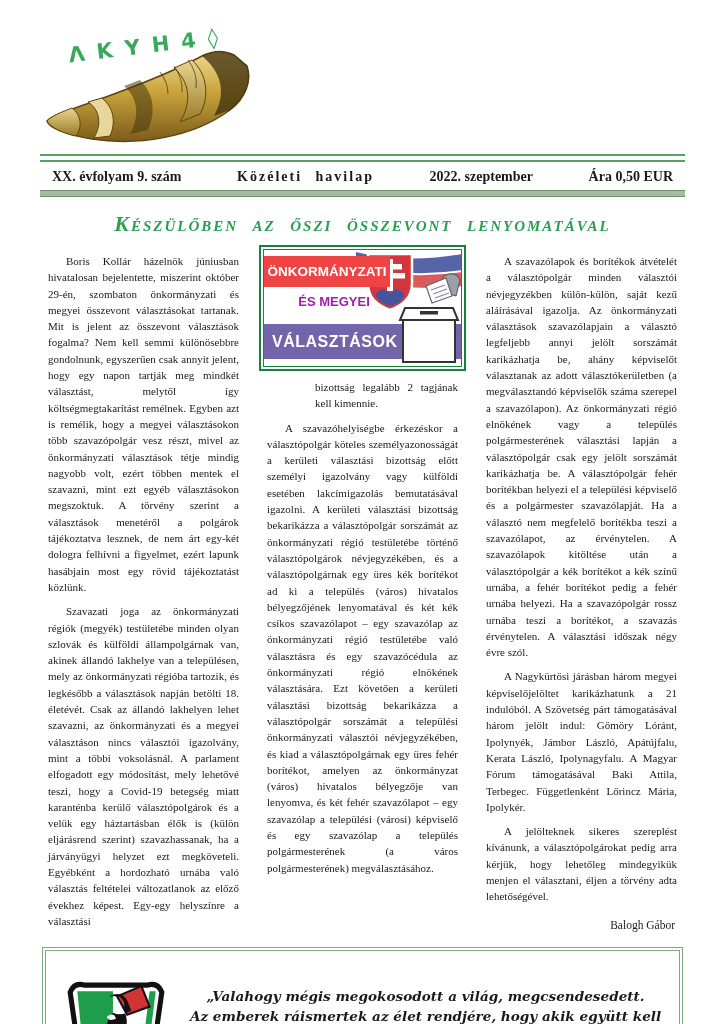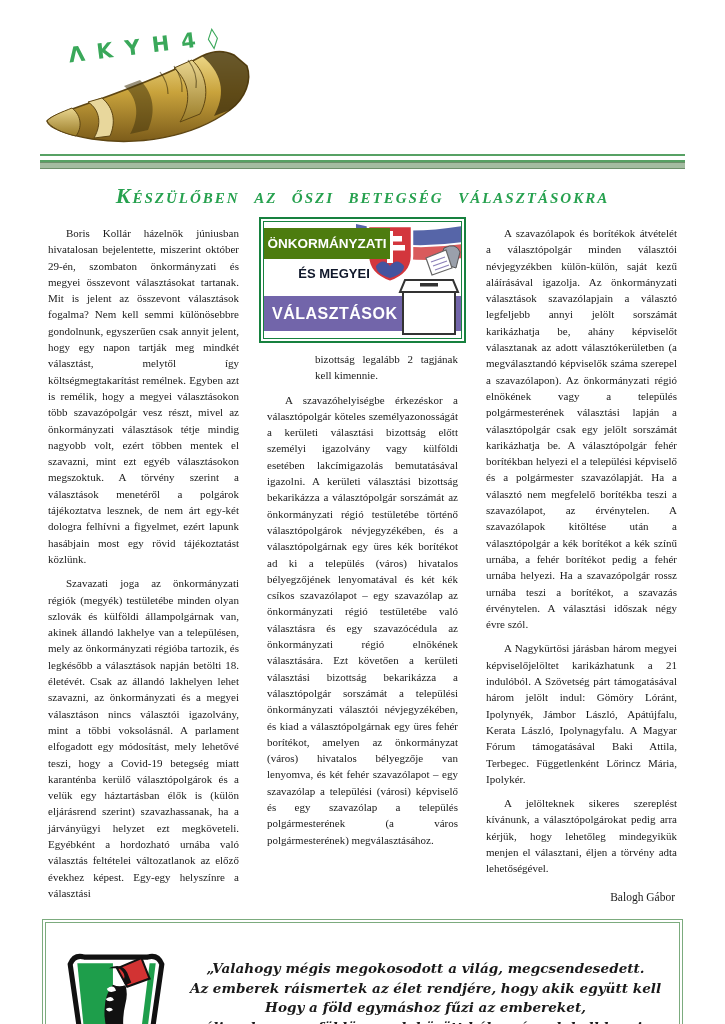--- a/index.html
+++ b/index.html
@@ -33,24 +33,24 @@
   .columns { margin:4px 40px 0; display:flex; gap:12px; }
   .col { width:207px; flex:0 0 auto; }
   p.body { margin:8px; font-size:11px; line-height:16.3px; text-align:justify; text-indent:18px; }
   p.no-indent { text-indent:0;padding-left:48px; }
   .byline { text-align:right; padding-right:10px; margin-top:14px; font-size:11.5px; }
 
   
   .banner { border:2px solid #17813f; padding:2px; margin-bottom:7px; background:#fff; }
   .banner-inner { border:1px solid #17813f; position:relative; height:116px; overflow:hidden; background:#fff; }
   .banner-art { position:absolute; inset:0; z-index:2; }
-  .b-red { position:absolute; z-index:3; top:6px; left:0; width:126px; height:31px; background:#4d7c0f;
+  .b-red { position:absolute; z-index:3; top:6px; left:0; width:126px; height:31px; background:#ef4444;
            color:#fff; font-family:"Liberation Sans", sans-serif; font-weight:bold; font-size:13.5px;
            line-height:31px; text-align:center; }
-  .b-mid { position:absolute; z-index:3; top:44px; left:14px; width:112px; color:#0f172a;
+  .b-mid { position:absolute; z-index:3; top:44px; left:14px; width:112px; color:#a21caf;
            font-family:"Liberation Sans", sans-serif; font-weight:bold; font-size:13px; text-align:center; }
   .b-purple { position:absolute; z-index:1; top:74px; left:0; right:0; height:35px; background:#7265aa;
               color:#fff; font-family:"Liberation Sans", sans-serif; font-weight:bold; font-size:16px;
               line-height:35px; padding-left:8px; letter-spacing:.5px; }
 
   
   .quote-box { margin:10px 42px 0; border:4px double #7cab7e; padding:8px 14px 10px;
                display:flex; align-items:center; gap:14px; }
   .quote-text { flex:1;margin-top:28px; }
   .q-line { text-align:center; font-style:italic; font-weight:bold; font-size:13.6px;
@@ -83,23 +83,29 @@
         <path d="M150,14 C165,28 168,50 158,68 L138,76 C150,56 148,36 132,22 Z" fill="url(#gold2)" stroke="#5e4613" stroke-width="1"></path>
         <path d="M98,34 C112,48 114,66 106,84 L88,88 C98,70 96,52 82,40 Z" fill="#46360e" opacity="0.55"></path>
         <path d="M60,52 C72,62 74,76 68,90 L52,92 C60,78 58,64 46,56 Z" fill="#e8d79c" stroke="#5e4613" stroke-width="1"></path>
         <path d="M5,75 C9,70 20,66 30,62 C40,70 40,82 34,90 C20,87 8,81 5,75 Z" fill="url(#gold2)" stroke="#5e4613" stroke-width="1"></path>
         <path d="M118,26 q8,10 8,22 M132,20 q9,12 8,26 M146,14 q10,13 8,28" stroke="#3c2e0c" stroke-width="1.2" fill="none" opacity="0.6"></path>
       </svg>
     </div>
   </div>
 
   <div class="rule-top"></div>
+  <div class="infobar">
+    <span>XX. évfolyam 9. szám</span>
+    <span class="spread">Közéleti havilap</span>
+    <span>2022. szeptember</span>
+    <span>Ára 0,50 EUR</span>
+  </div>
   <div class="rule-bottom"></div>
 
-  <h1 class="headline">Készülőben az őszi betegség választásokra</h1>
+  <h1 class="headline">Készülőben az őszi összevont lenyomatával</h1>
 
   <div class="columns">
 
     <div class="col">
       <p class="body">Boris Kollár házelnök júniusban hivatalosan bejelentette, miszerint október 29-én, szombaton önkormányzati és megyei összevont választásokat tartanak. Mit is jelent az összevont választások fogalma? Nem kell semmi különösebbre gondolnunk, egyszerűen csak annyit jelent, hogy egy napon tartják meg mindkét választást, melytől így költségmegtakarítást remélnek. Egyben azt is remélik, hogy a megyei választásokon több szavazópolgár vesz részt, mivel az önkormányzati választások tétje mindig nagyobb volt, ezért többen mentek el szavazni, mint ezt egyéb választásokon megszoktuk. A törvény szerint a választások menetéről a polgárok tájékoztatva lesznek, de nem árt egy-két dologra felhívni a figyelmet, ezért lapunk hasábjain most egy rövid tájékoztatást közlünk.</p>
       <p class="body">Szavazati joga az önkormányzati régiók (megyék) testületébe minden olyan szlovák és külföldi állampolgárnak van, akinek állandó lakhelye van a településen, mely az önkormányzati régióba tartozik, és legkésőbb a választások napján betölti 18. életévét. Csak az állandó lakhelyen lehet szavazni, az önkormányzati és a megyei választáson nincs választói igazolvány, mint a többi voksolásnál. A parlament elfogadott egy módosítást, mely lehetővé teszi, hogy a Covid-19 betegség miatt karanténba kerülő választópolgárok és a velük egy háztartásban élők is (külön eljárásrend szerint) szavazhassanak, ha a járványügyi helyzet ezt megköveteli. Egyébként a hordozható urnába való választás feltételei változatlanok az előző évekhez képest. Egy-egy helyszínre a választási</p>
     </div>
 
     <div class="col">
       <div class="banner">

